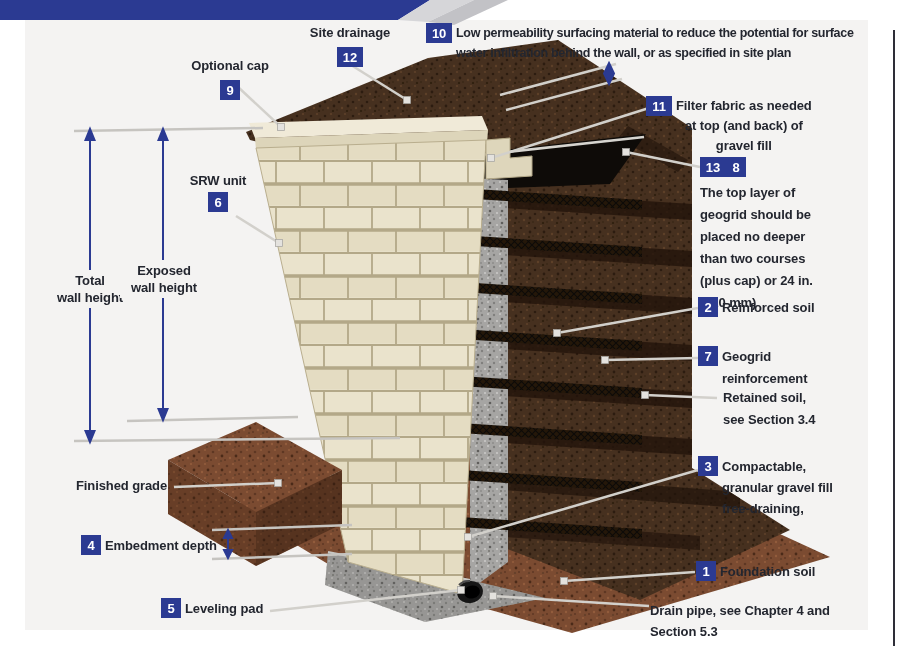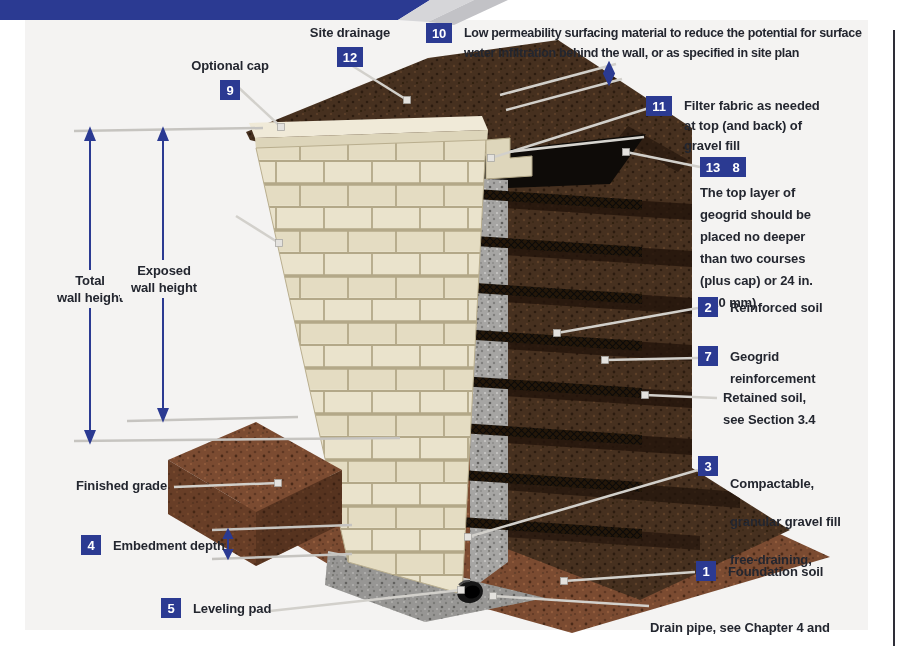--- a/index.html
+++ b/index.html
@@ -2,28 +2,28 @@
 <html><head>
 <meta charset="utf-8">
 <style>
   html,body{margin:0;padding:0;}
   .page{position:relative;width:898px;height:646px;background:#ffffff;overflow:hidden;
         font-family:"Liberation Sans","DejaVu Sans",sans-serif;}
   .scene{position:absolute;left:0;top:0;}
   .lbl{position:absolute;font-weight:700;font-size:13px;line-height:17px;color:#23262f;letter-spacing:-0.1px;}
   .lbl.small{font-size:12.5px;letter-spacing:-0.3px;}
   .center{text-align:center;}
-  .row{display:flex;align-items:flex-start;gap:12px;}
+  .row{display:flex;align-items:flex-start;gap:4px;}
   .row.mid{align-items:center;}
   .badge{display:flex;align-items:center;justify-content:center;flex:0 0 auto;
          width:20px;height:20px;background:#2b3a92;color:#fff;font-weight:700;font-size:13px;}
   .badge.dbl{width:26px;}
   .badge.ctr{margin:6px auto 0;}
   .lh20 div{line-height:20px;}
-  .lh21 div{line-height:21px;margin-top:17px;}
+  .lh21 div{line-height:21px;}
   .lh22 div{line-height:22px;}
   .dimlabel{background:#f4f3f2;padding:2px 0;}
   .badgerow{display:flex;}
 </style>
 </head>
 <body>
 
 <div class="page">
 
 <svg class="scene" width="898" height="646" viewBox="0 0 898 646">
@@ -201,21 +201,21 @@
 </div>
 
 <div class="lbl small row" style="left:426px;top:23px;width:462px;">
   <div class="badge dbl">10</div>
   <div class="lh20">
     <div>Low permeability surfacing material to reduce the potential for surface</div>
     <div>water infiltration behind the wall, or as specified in site plan</div>
   </div>
 </div>
 
-<div class="lbl row" style="left:646px;top:96px;">
+<div class="lbl row" style="left:646px;top:96px;text-align:center;">
   <div class="badge dbl">11</div>
   <div class="lh20">
     <div>Filter fabric as needed</div>
     <div>at top (and back) of</div>
     <div>gravel fill</div>
   </div>
 </div>
 
 <div class="lbl" style="left:700px;top:157px;">
   <div class="badgerow">
@@ -262,20 +262,24 @@
 <div class="lbl row mid" style="left:696px;top:561px;">
   <div class="badge">1</div>
   <div>Foundation soil</div>
 </div>
 
 <div class="lbl lh21" style="left:650px;top:600px;">
   <div>Drain pipe, see Chapter 4 and</div>
   <div>Section 5.3</div>
 </div>
 
+<div class="lbl center" style="left:180px;top:172px;width:76px;">
+  <div>SRW unit</div>
+  <div class="badge ctr" style="margin-top:3px;">6</div>
+</div>
 
 <div class="lbl center dimlabel" style="left:47px;top:270px;width:86px;">
   <div>Total</div>
   <div>wall height</div>
 </div>
 
 <div class="lbl center dimlabel" style="left:120px;top:260px;width:88px;">
   <div>Exposed</div>
   <div>wall height</div>
 </div>

